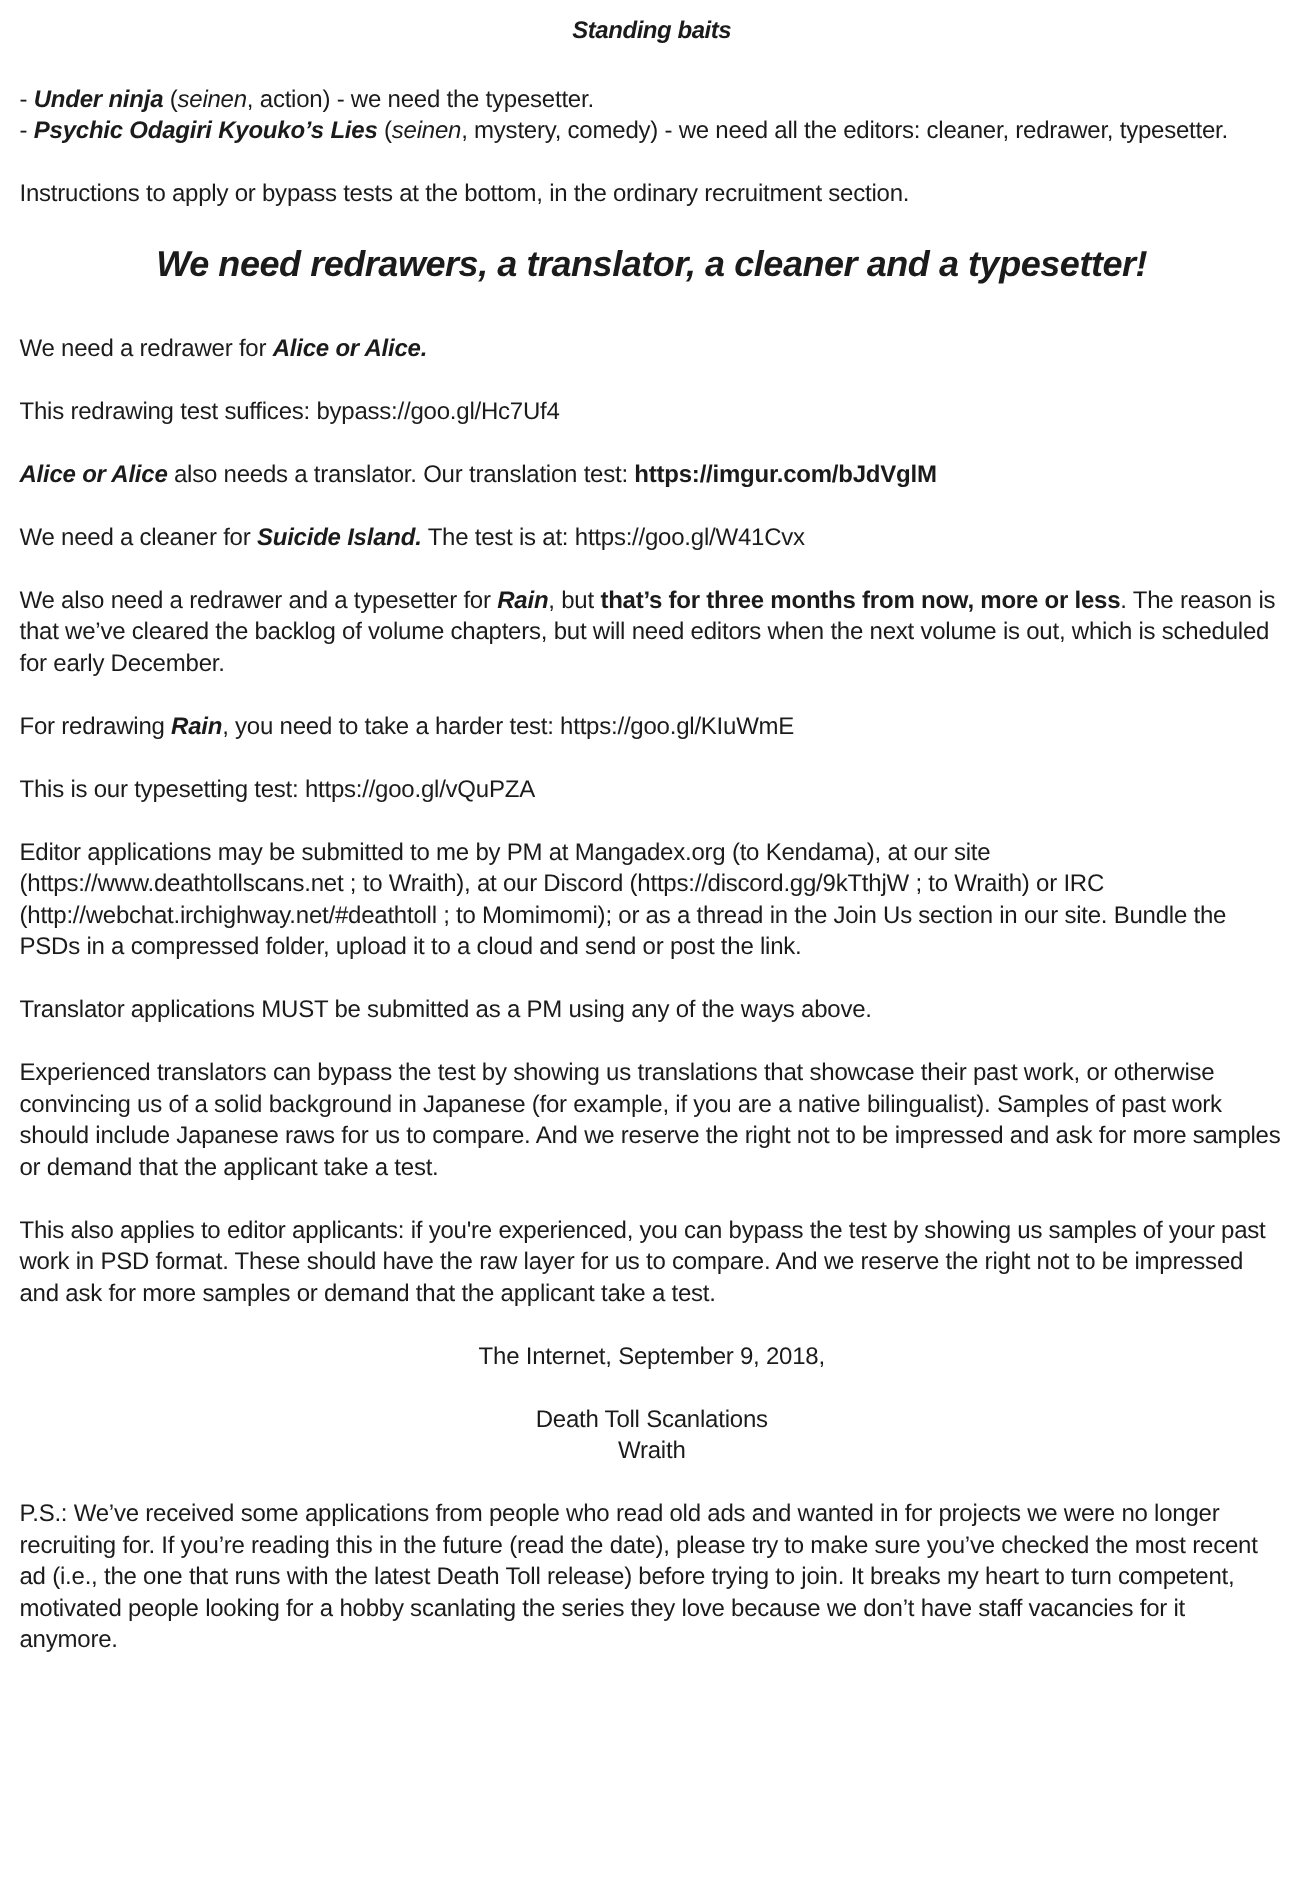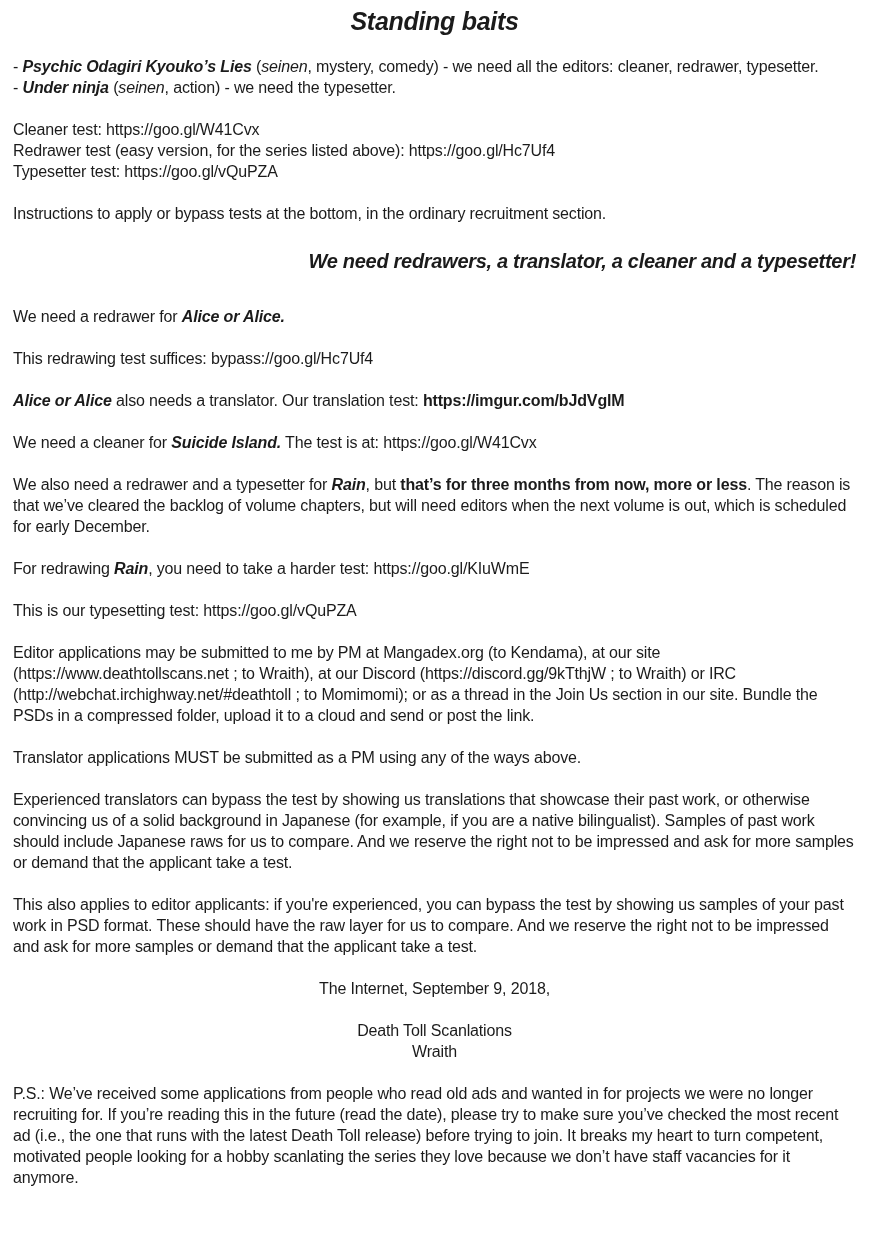--- a/index.html
+++ b/index.html
@@ -11,30 +11,30 @@
     color: #1b1b1b;
     font-family: "Liberation Sans", sans-serif;
     font-size: 16px;
     line-height: 21px;
     letter-spacing: -0.15px;
     overflow: hidden;
   }
   .page { padding: 6px 14px 0 13px; }
   h1.doc-title {
     text-align: center;
-    font-size: 25px;
+    font-size: 16px;
     line-height: 30px;
     font-weight: bold;
     font-style: italic;
     letter-spacing: -0.3px;
     margin: 0 0 20px 0;
   }
   h2.doc-heading {
-    text-align: right;
-    font-size: 20px;
+    text-align: center;
+    font-size: 24px;
     line-height: 30px;
     font-weight: bold;
     font-style: italic;
     letter-spacing: -0.3px;
     margin: 22px 0 30px 0;
   }
   p.para { margin: 0 0 21px 0; }
   .group { margin: 0 0 21px 0; }
   .line { margin: 0; white-space: nowrap; }
   .right { text-align: center; }
@@ -43,29 +43,24 @@
 </style>
 </head>
 <body>
 
 <div class="page">
 
   <h1 class="doc-title">Standing baits</h1>
 
 
   <div class="group">
+    <p class="line"><span>- </span><span class="b i">Under ninja</span><span> (</span><span class="i">seinen</span><span>, action) - we need the typesetter.</span></p>
     <p class="line"><span>- </span><span class="b i">Psychic Odagiri Kyouko’s Lies</span><span> (</span><span class="i">seinen</span><span>, mystery, comedy) - we need all the editors: cleaner, redrawer, typesetter.</span></p>
-    <p class="line"><span>- </span><span class="b i">Under ninja</span><span> (</span><span class="i">seinen</span><span>, action) - we need the typesetter.</span></p>
   </div>
 
-  <div class="group">
-    <p class="line"><span>Cleaner test: https://goo.gl/W41Cvx</span></p>
-    <p class="line"><span>Redrawer test (easy version, for the series listed above): https://goo.gl/Hc7Uf4</span></p>
-    <p class="line"><span>Typesetter test: https://goo.gl/vQuPZA</span></p>
-  </div>
 
   <p class="para"><span>Instructions to apply or bypass tests at the bottom, in the ordinary recruitment section.</span></p>
 
   <h2 class="doc-heading">We need redrawers, a translator, a cleaner and a typesetter!</h2>
 
   <p class="para"><span>We need a redrawer for </span><span class="b i">Alice or Alice.</span></p>
 
   <p class="para"><span>This redrawing test suffices: bypass://goo.gl/Hc7Uf4</span></p>
 
   <p class="para"><span class="b i">Alice or Alice</span><span> also needs a translator. Our translation test: </span><span class="b">https://imgur.com/bJdVglM</span></p>

